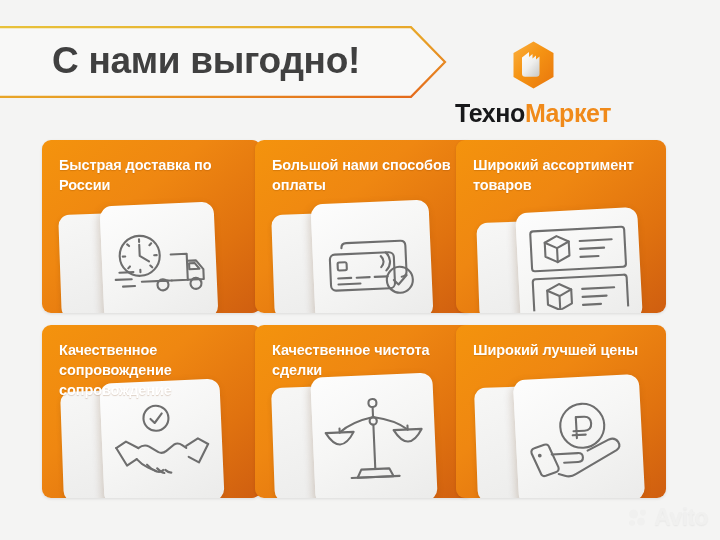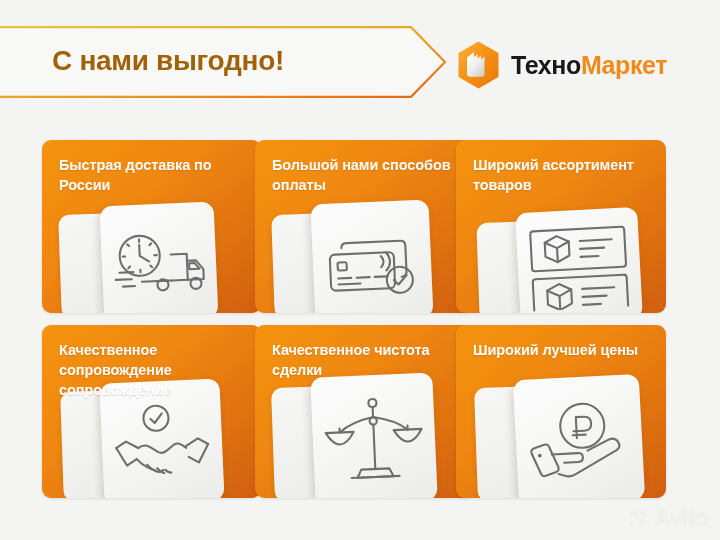--- a/index.html
+++ b/index.html
@@ -12,26 +12,26 @@
   .stage { position:absolute; inset:0; }
 
   
   .header { position:absolute; left:0; top:26px; width:458px; height:72px; }
   .header-frame {
     position:absolute; inset:0;
   }
   .header-frame svg { display:block; width:100%; height:100%; }
   .header-title {
     position:absolute; left:52px; top:50%; transform:translateY(-52%);
-    font-size:28px; font-weight:bold; color:#a16207;
+    font-size:37px; font-weight:bold; color:#404040;
     letter-spacing:-0.3px; white-space:nowrap;
   }
 
   
-  .logo { position:absolute; left:455px; top:40px; display:flex; align-items:center; gap:9px; }
+  .logo { position:absolute; left:455px; top:40px; display:flex; align-items:center; gap:9px;flex-direction:column; }
   .logo-mark { width:47px; height:50px; flex:none; }
   .logo-mark svg { display:block; }
   .logo-text { font-size:25px; font-weight:bold; letter-spacing:-0.4px; white-space:nowrap; }
   .logo-text .t1 { color:#17181a; }
   .logo-text .t2 { color:#f08a1a; }
 
   
   .grid { position:absolute; left:42px; top:140px; width:690px; }
   .row { position:relative; height:173px; }
   .row + .row { margin-top:12px; }

